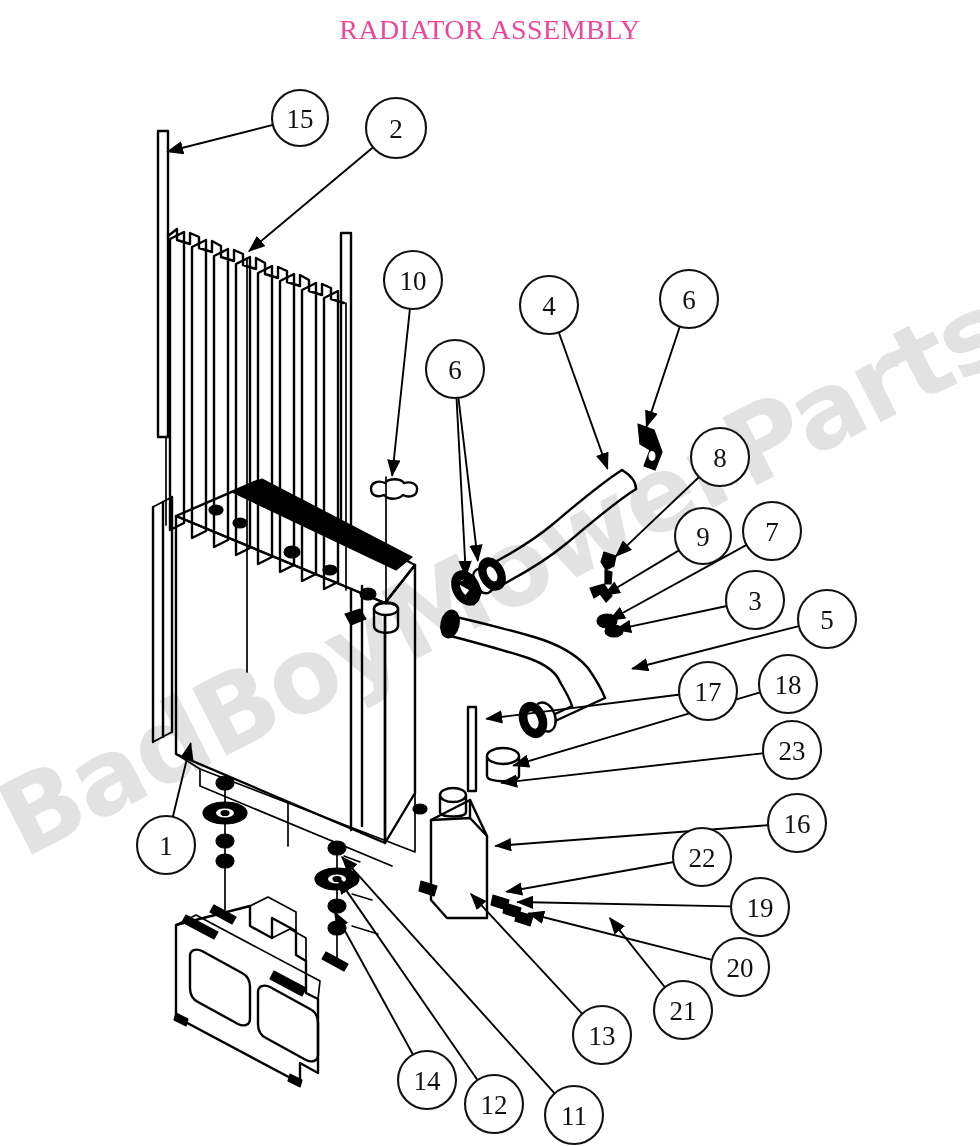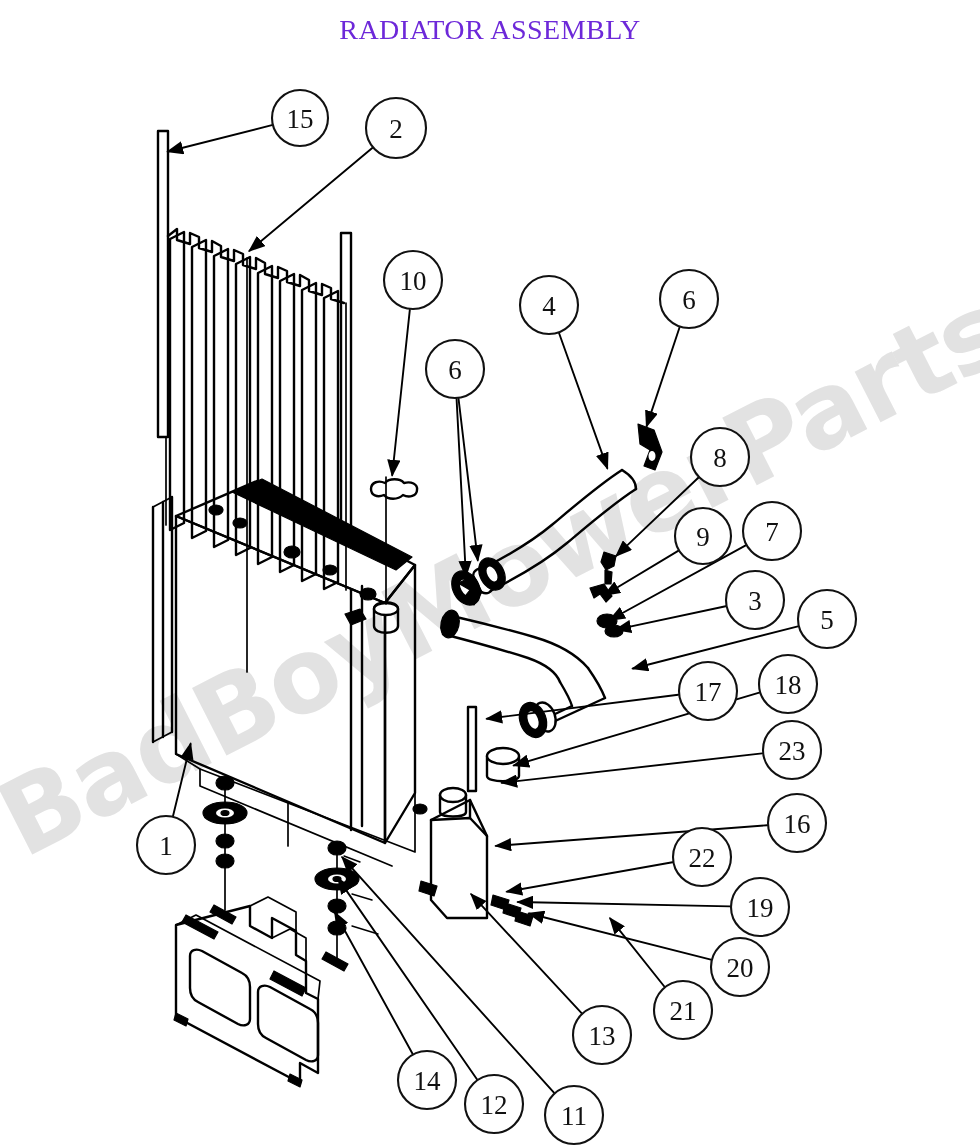--- a/index.html
+++ b/index.html
@@ -23,21 +23,21 @@
   }
   #page-title {
     position: absolute;
     top: 14px;
     left: 0;
     width: 980px;
     text-align: center;
     font-family: "Liberation Serif", serif;
     font-size: 28px;
     letter-spacing: 0.5px;
-    color: #6d28d9;
+    color: #ec4899;
     white-space: nowrap;
   }
   svg.layer {
     position: absolute;
     top: 0;
     left: 0;
     width: 980px;
     height: 1146px;
   }
   .wm-text {

